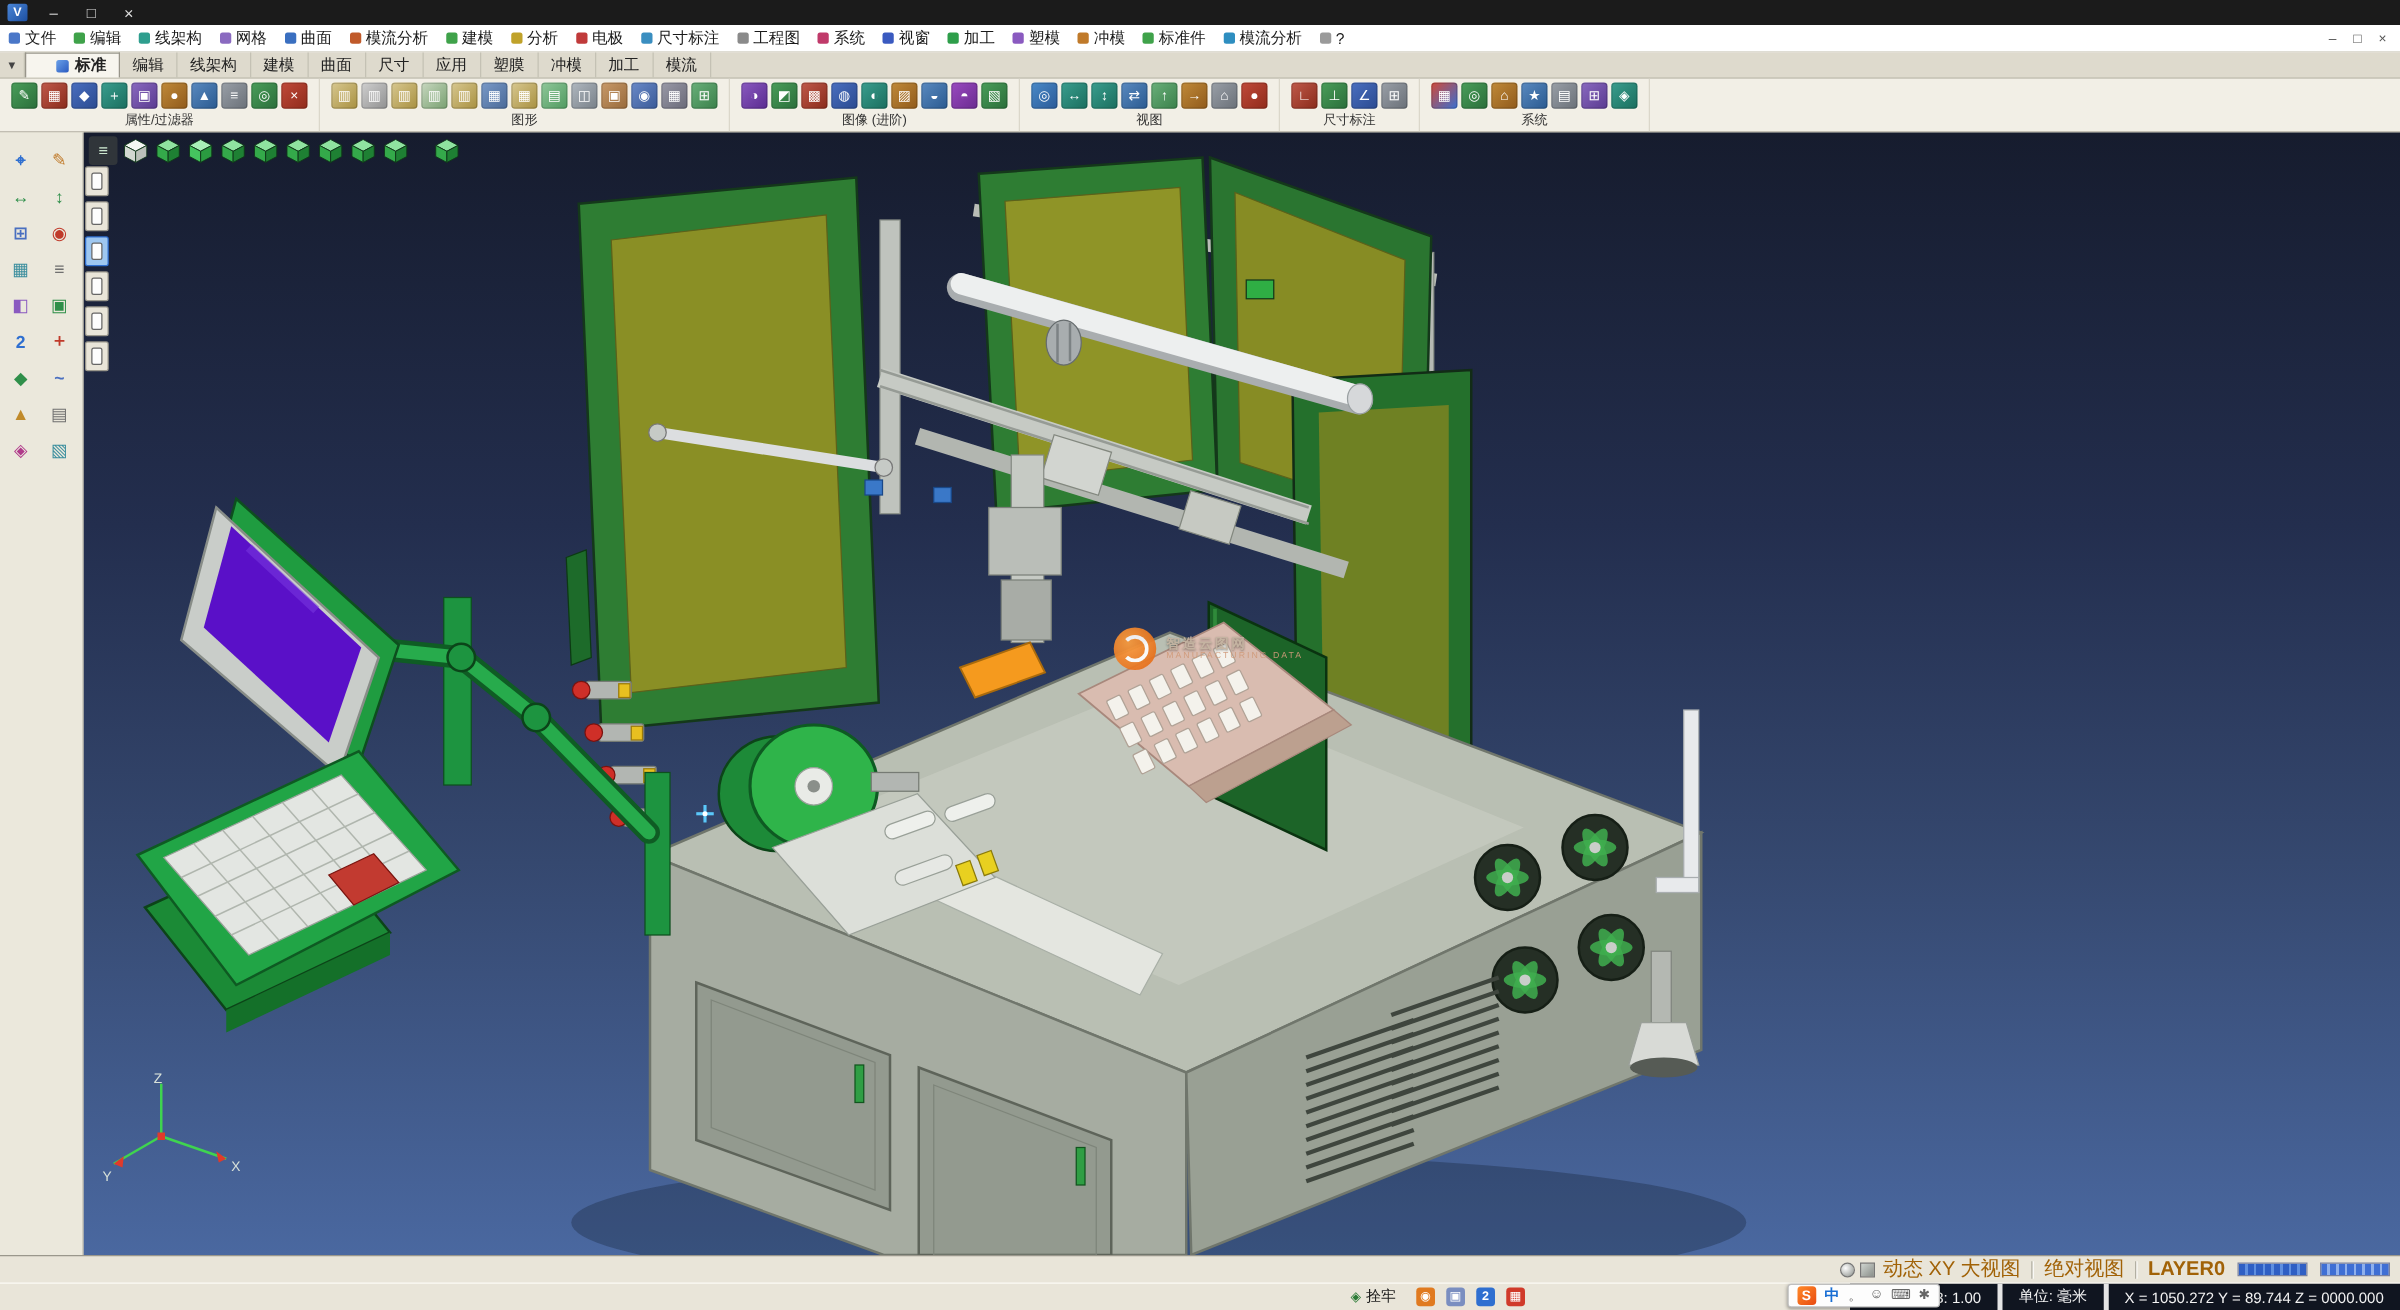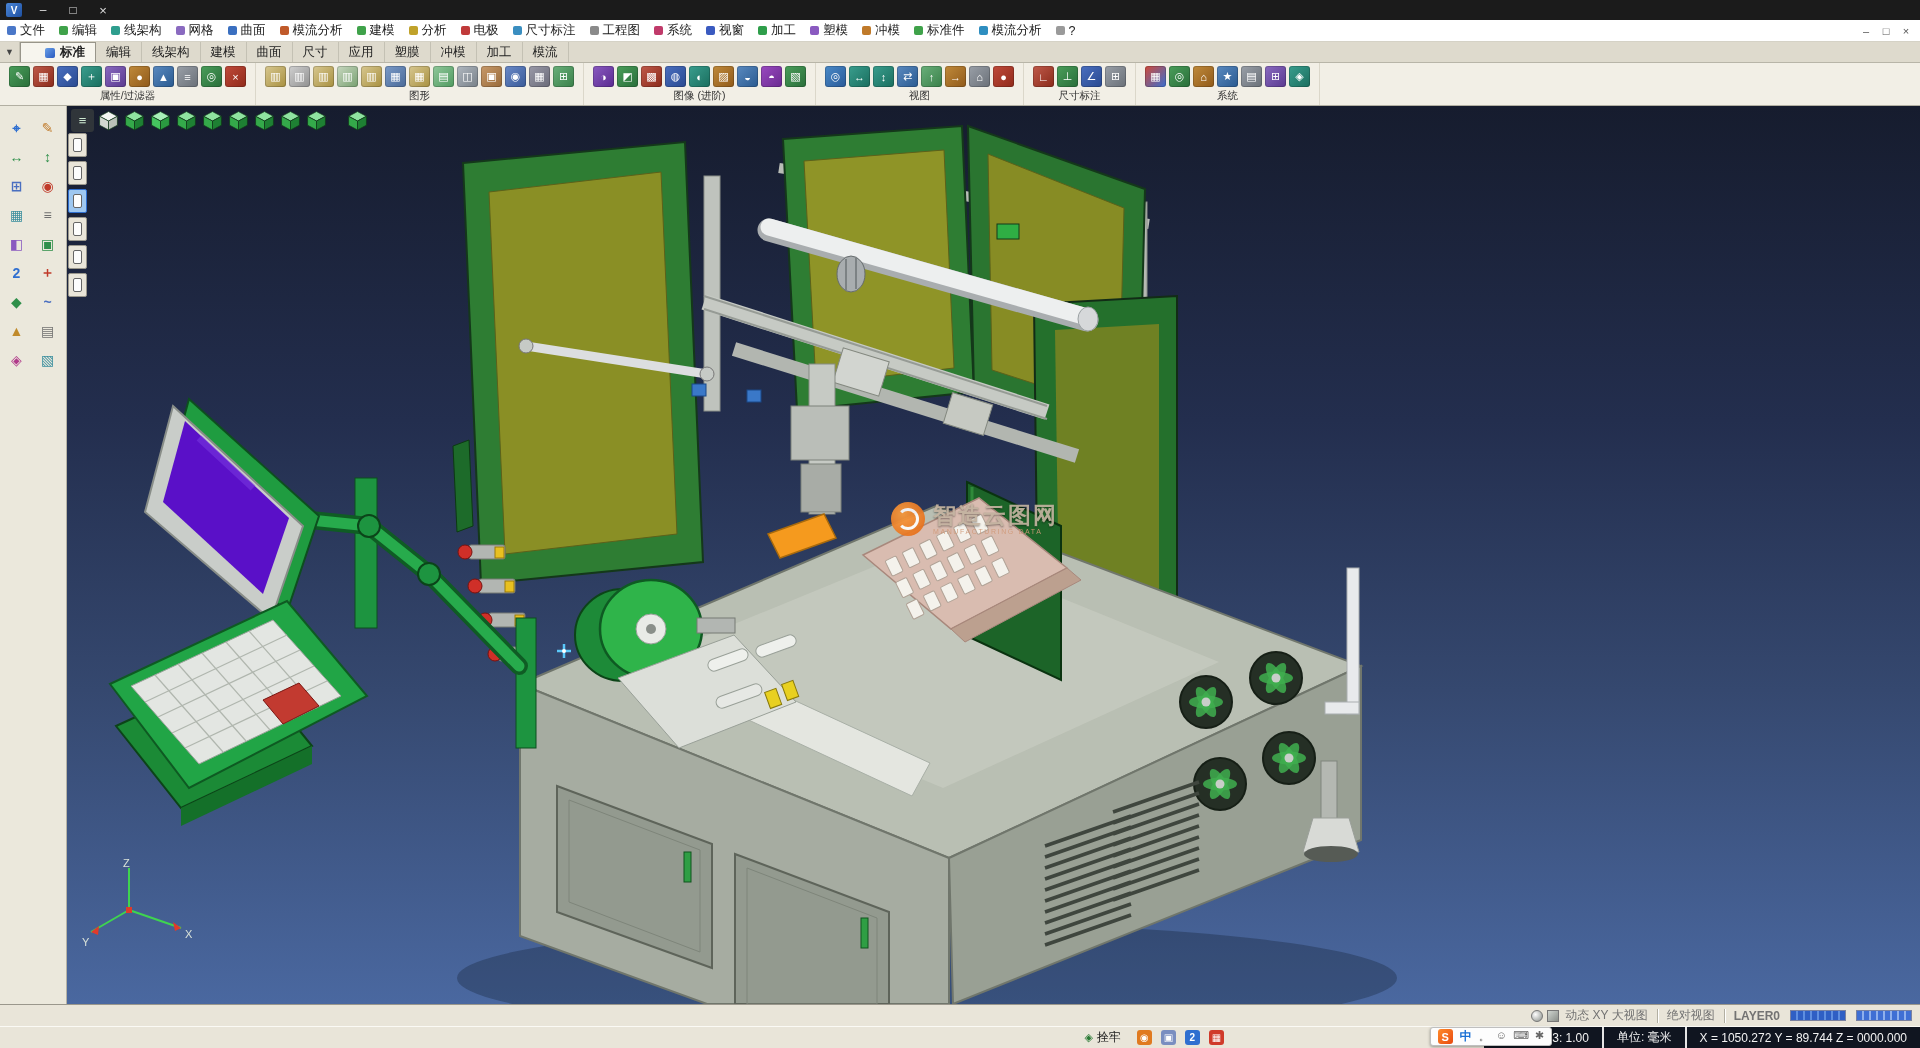--- a/index.html
+++ b/index.html
@@ -60,46 +60,46 @@
   .mini-btn.active { background:#9ec7f0; border-color:#2f6fd0; }
   .mini-glyph { width:9px; height:14px; border:1px solid #666; border-radius:2px; background:#fdfdfd; }
 
   .axis-triad { position:absolute; left:14px; bottom:42px; z-index:4; }
   .axis-triad text { font-size:11px; fill:#d9e2d9; font-family:"Liberation Sans",sans-serif; }
 
   .watermark { position:absolute; left:824px; top:396px; display:flex; align-items:center; gap:8px; opacity:.92; z-index:3; }
   .wm-logo { width:34px; height:34px; border-radius:50%; background:radial-gradient(circle at 35% 35%, #ffa040, #e06210); display:flex; align-items:center; justify-content:center; }
   .wm-logo::after { content:""; width:16px; height:16px; border:3px solid #fff; border-left-color:transparent; border-radius:50%; display:block; }
   .wm-text { display:flex; flex-direction:column; line-height:1.15; }
-  .wm-main { font-size:23px; font-weight:bold; letter-spacing:2px; color:#c3b3a0; text-shadow:0 1px 2px rgba(0,0,0,.45); }
+  .wm-main { font-size:11px; font-weight:bold; letter-spacing:2px; color:#c3b3a0; text-shadow:0 1px 2px rgba(0,0,0,.45); }
   .wm-sub { font-size:7px; letter-spacing:1.6px; color:#d09a7a; }
 
   
-  .status-row1 { height:22px; background:#e9e5d9; border-top:1px solid #9a978c; display:flex; align-items:center; font-size:12px; color:#737373; flex:0 0 auto; }
+  .status-row1 { height:22px; background:#e9e5d9; border-top:1px solid #9a978c; display:flex; align-items:center; font-size:16px; color:#a16207; flex:0 0 auto; }
   .sr1-right { margin-left:auto; display:flex; align-items:center; padding-right:8px; }
   .hico1 { width:12px; height:12px; border-radius:50%; background:radial-gradient(circle at 35% 35%, #fdfdfd, #8a8f8a); border:1px solid #777; margin-right:4px; }
   .hico2 { width:12px; height:12px; background:linear-gradient(135deg,#cfd4cf,#8a8f8a); border:1px solid #777; margin-right:6px; }
   .vsep { width:1px; height:14px; background:#b2afa2; box-shadow:1px 0 0 #fff; margin:0 9px; }
   .layer { font-weight:bold; }
   .pbar { width:56px; height:11px; margin-left:10px; border:1px solid #7a82a0; background:repeating-linear-gradient(90deg,#2f5fc4 0 5px,#5f8fe0 5px 7px); }
   .pbar2 { background:repeating-linear-gradient(90deg,#3f6fd4 0 5px,#8fb0ec 5px 7px); }
 
   .status-row2 { height:22px; background:#e9e5d9; border-top:1px solid #fbfaf5; display:flex; align-items:center; font-size:12px; color:#1c1c1c; position:relative; flex:0 0 auto; }
   .sr2-spacer { flex:1; }
   .snap-ico { color:#2a7a35; font-size:11px; margin:0 4px 0 10px; }
   .snap-label { margin-right:16px; }
   .tray { display:flex; gap:9px; margin-right:260px; }
   .tray-icon { width:15px; height:15px; border-radius:3px; display:flex; align-items:center; justify-content:center; font-size:10px; font-weight:bold; color:#fff; background:var(--c,#888); }
   .ime-bar { position:absolute; right:368px; bottom:2px; height:19px; background:#fdfdfd; border:1px solid #bfbfbf; border-radius:3px; box-shadow:0 1px 3px rgba(0,0,0,.35); display:flex; align-items:center; gap:7px; padding:0 7px; z-index:9; font-size:12px; }
   .ime-logo { width:15px; height:15px; border-radius:3px; background:linear-gradient(135deg,#ff8a2a,#e84a10); color:#fff; font-weight:bold; font-size:11px; display:flex; align-items:center; justify-content:center; }
   .ime-mode { color:#1a6fd4; font-weight:bold; }
   .ime-items { display:flex; gap:6px; }
   .ime-item { color:#666; font-size:11px; }
   .coord-panel { height:100%; margin-left:0; display:flex; align-items:center; background:#101520; color:#f2f2f2; }
-  .coord-panel span { padding:0 13px; white-space:nowrap; border-left:2px solid #e5e5e5; height:100%; display:flex; align-items:center; }
+  .coord-panel span { padding:0 13px; white-space:nowrap; border-left:4px solid #e5e5e5; height:100%; display:flex; align-items:center; }
   .coord-panel span:first-child { border-left:none; }
 </style>
 </head>
 <body>
 
 <div class="app">
 
   <div class="titlebar">
     <span class="app-icon">V</span>
     <div class="win-controls">

